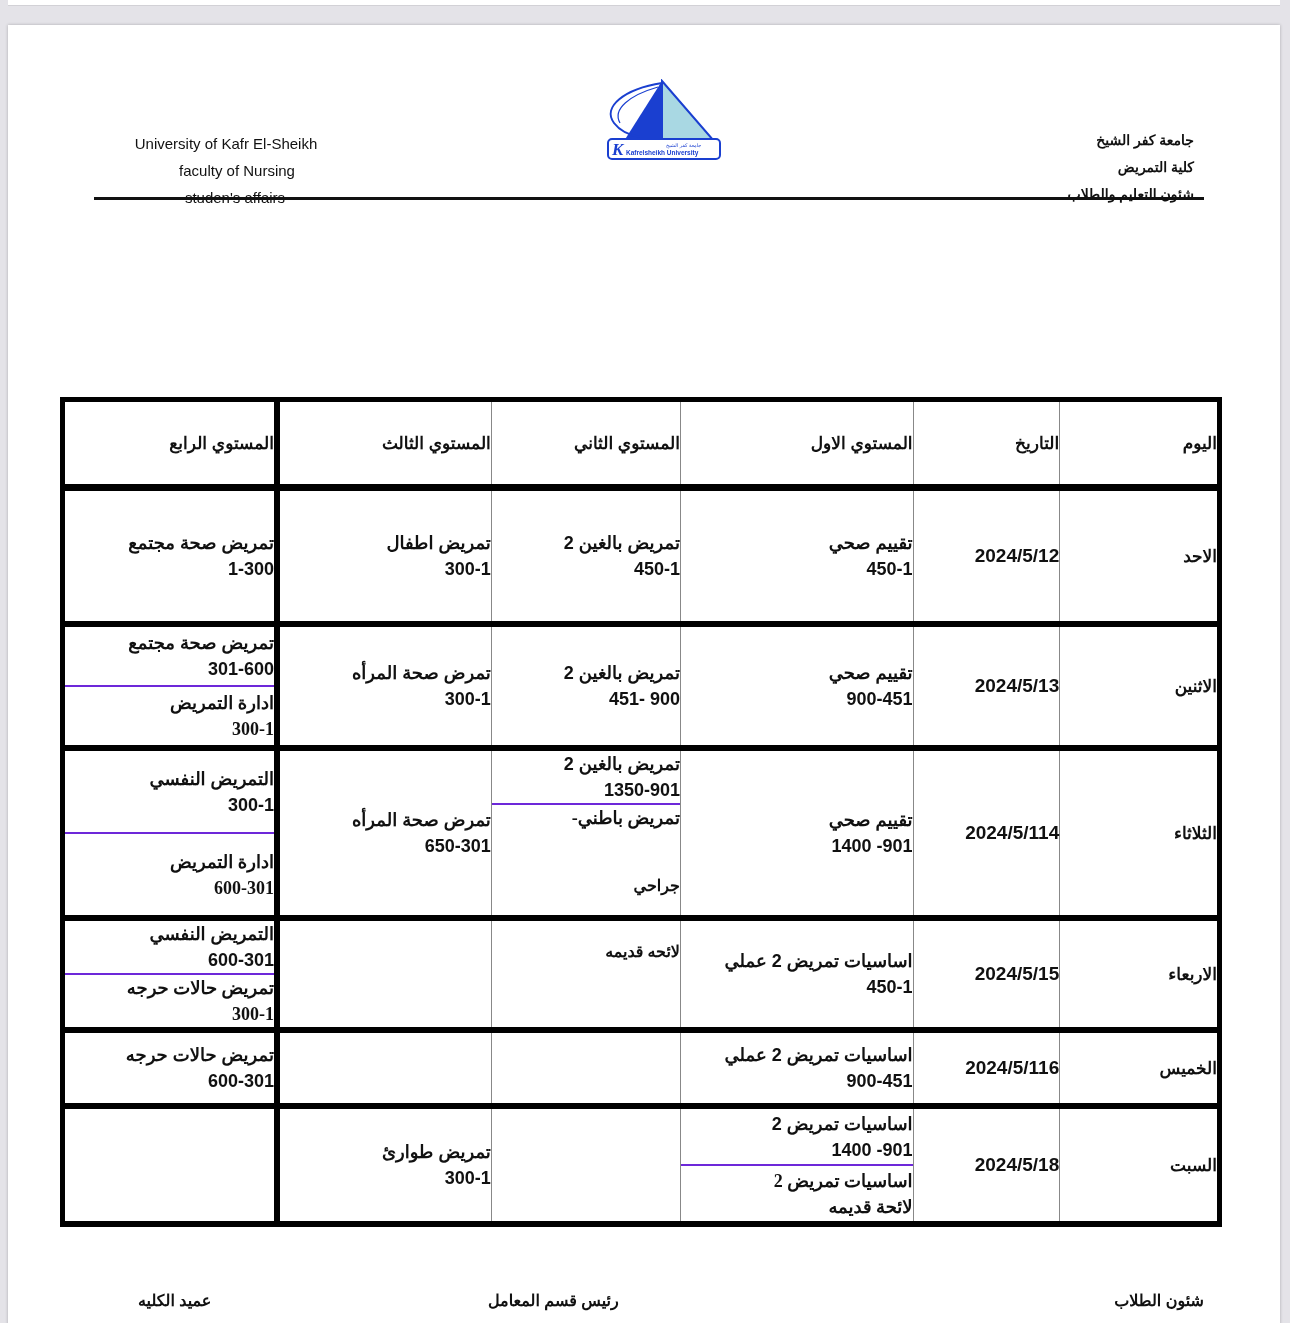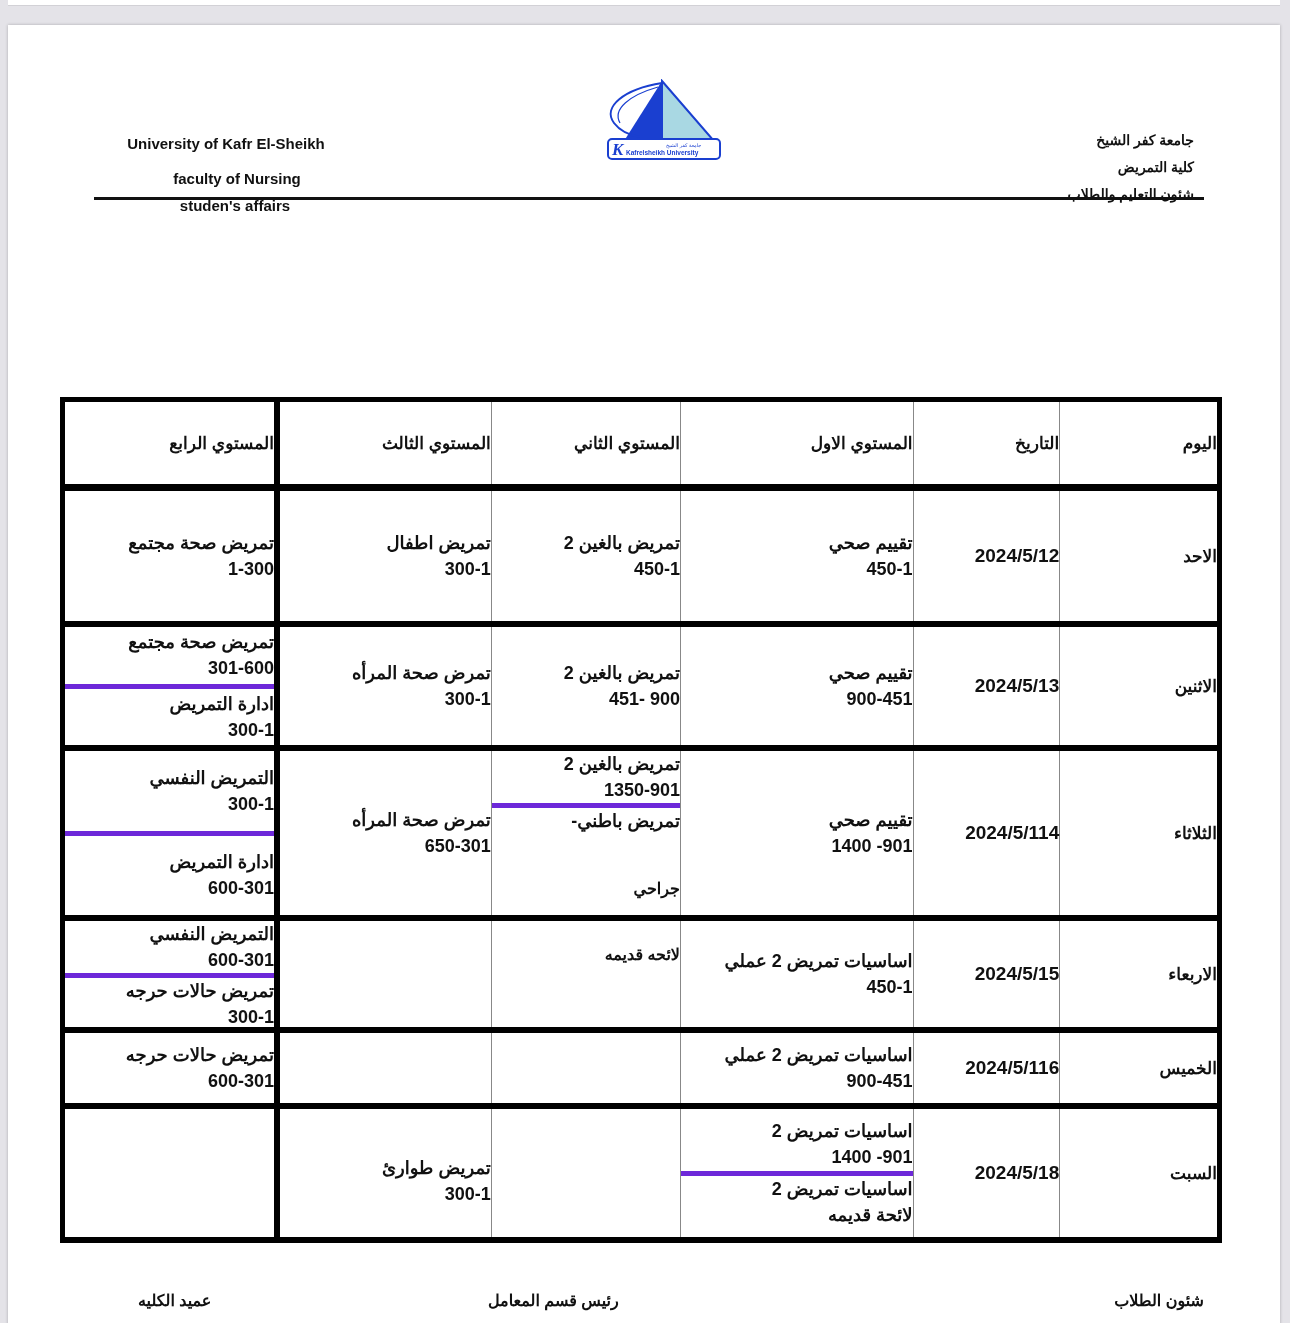--- a/index.html
+++ b/index.html
@@ -1,36 +1,36 @@
 <!DOCTYPE html>
 <html><head>
 <meta charset="utf-8">
 <style>
   * { box-sizing: border-box; margin: 0; padding: 0; }
   html, body { width: 1290px; height: 1323px; overflow: hidden; }
   body { background: #e4e3e8; font-family: "Liberation Sans", sans-serif; color: #111; position: relative; }
   .prev-page { position: absolute; left: 8px; top: 0; width: 1272px; height: 6px; background: #fff; border-bottom: 1px solid #d2d1d6; }
   .page { position: absolute; left: 8px; top: 25px; width: 1272px; height: 1310px; background: #fff; box-shadow: 0 0 3px rgba(0,0,0,0.25); }
-  .hdr-en { position: absolute; top: 105px; left: 98px; width: 240px; text-align: center; font-weight: bold; font-size: 15px; line-height: 27px; }
-  .hdr-en div:nth-child(2) { padding-left: 22px; margin-top: 8px; }
+  .hdr-en { position: absolute; top: 105px; left: 98px; width: 240px; text-align: center; font-weight: normal; font-size: 15px; line-height: 27px; }
+  .hdr-en div:nth-child(2) { padding-left: 22px; }
   .hdr-en div:nth-child(3) { padding-left: 18px; }
   .hdr-ar { position: absolute; top: 102px; right: 86px; direction: rtl; text-align: right; font-weight: bold; font-size: 14px; line-height: 27px; }
   .logo { position: absolute; left: 586px; top: 54px; width: 130px; height: 84px; }
   .rule { position: absolute; left: 86px; top: 172px; width: 1110px; height: 3px; background: #111; }
   .title { position: absolute; left: 0; width: 1272px; top: 238px; text-align: center; direction: rtl; font-weight: bold; font-size: 18px; line-height: 30px; }
   .sched { position: absolute; left: 52px; top: 372px; width: 1162px; direction: rtl; border-collapse: collapse; border: 5px solid #000; table-layout: fixed; }
   .sched td, .sched th { border: 1px solid #888; text-align: right; vertical-align: middle; font-weight: bold; font-size: 18px; padding: 0; }
   .sched th { font-size: 17px; height: 88px; border-top: 2px solid #555; border-bottom: 7px solid #000; }
   .sched tr.r td { border-bottom: 6px solid #000; }
   .sched td.thick-l, .sched th.thick-l { border-left: 6px solid #000; }
   .sched td.day { font-size: 17px; }
   .sched td.date { font-size: 19px; }
   .cell-split { display: flex; flex-direction: column; height: 100%; }
   .cell-split > div { flex: 1; display: flex; flex-direction: column; justify-content: center; }
-  .cell-split > div + div { border-top: 5px solid #6d28d9; }
+  .cell-split > div + div { border-top: 2px solid #6d28d9; font-family: Liberation Serif, serif; }
   .ln { display: block; line-height: 26px; }
   .ln.sm { font-size: 16px; line-height: 22px; margin-top: 44px; }
   .sig { position: absolute; top: 1266px; direction: rtl; font-weight: bold; font-size: 16px; }
 </style>
 </head>
 <body>
 
 <div class="prev-page"></div>
 
 <div class="page">
@@ -271,21 +271,21 @@
               <div>
                 <span class="ln">اساسيات تمريض 2</span>
                 <span class="ln">لائحة قديمه</span>
               </div>
             </div>
           </td>
           <td>
             <div class="cell-split" style="height: 112px;"></div>
           </td>
           <td class="thick-l">
-            <div class="cell-split" style="height: 112px; margin-top: 16px;">
+            <div class="cell-split" style="height: 112px;">
               <div>
                 <span class="ln">تمريض طوارئ</span>
                 <span class="ln">300-1</span>
               </div>
             </div>
           </td>
           <td>
             <div class="cell-split" style="height: 112px;"></div>
           </td>
         </tr>

